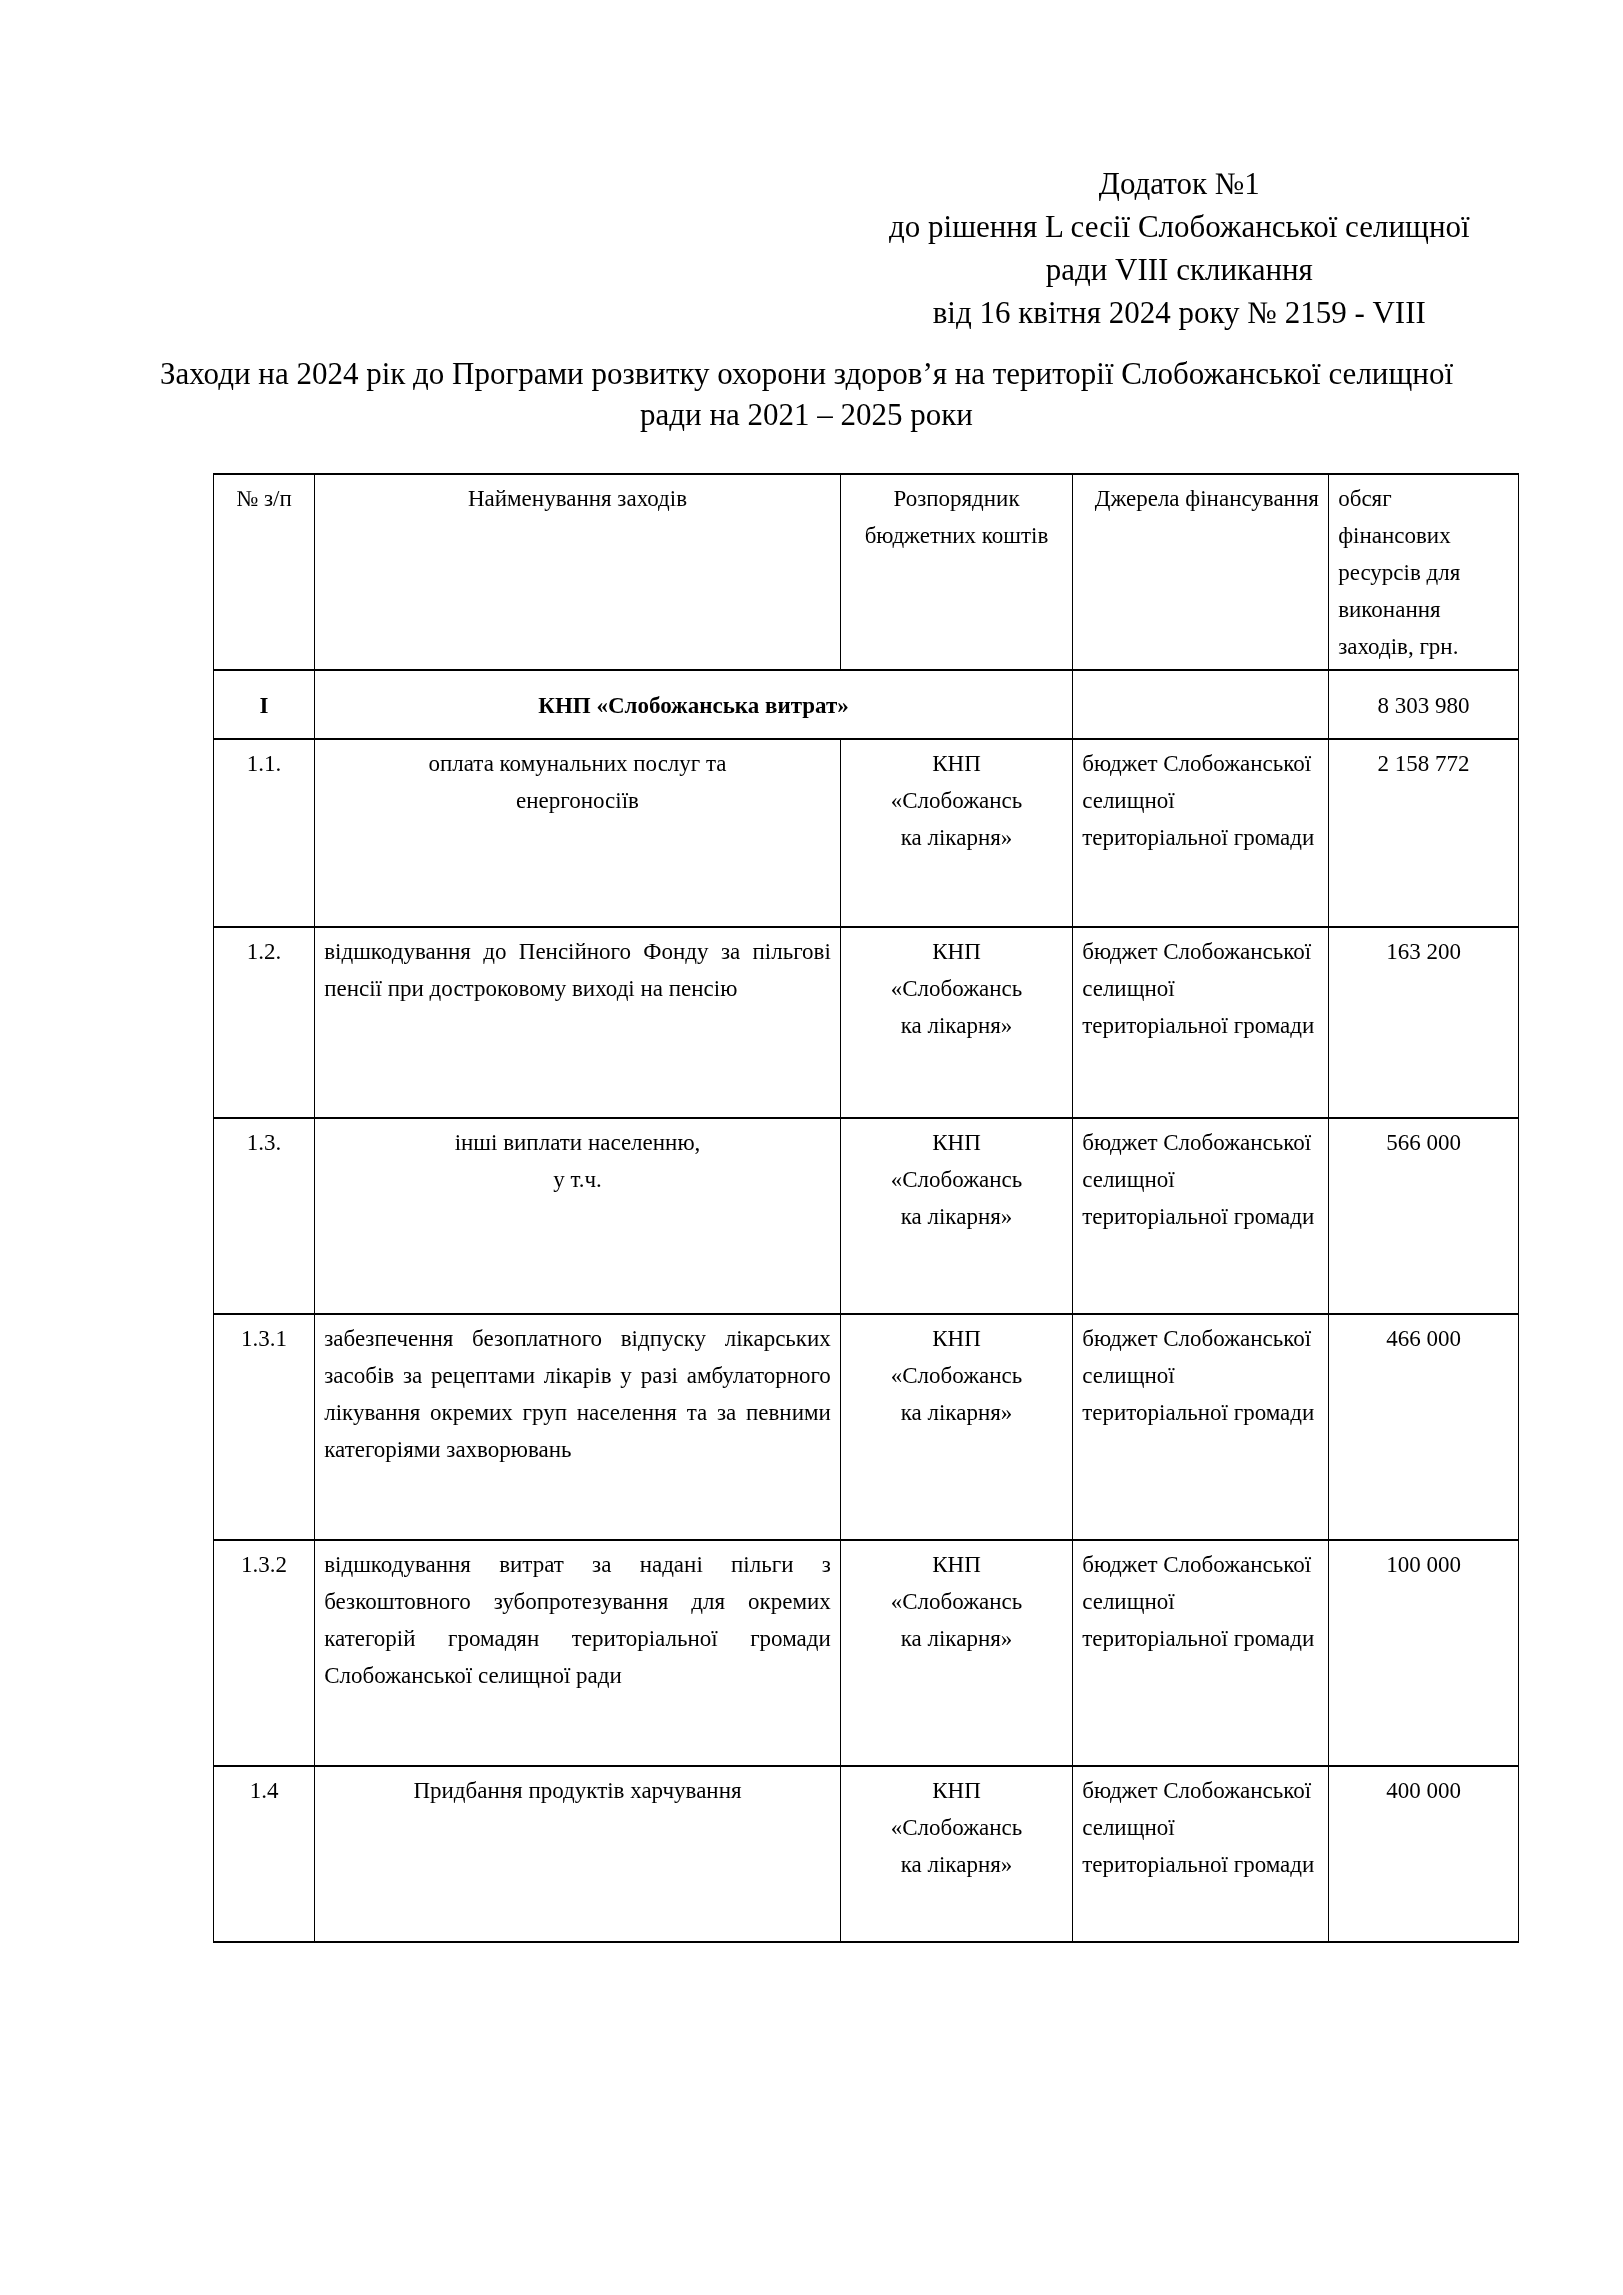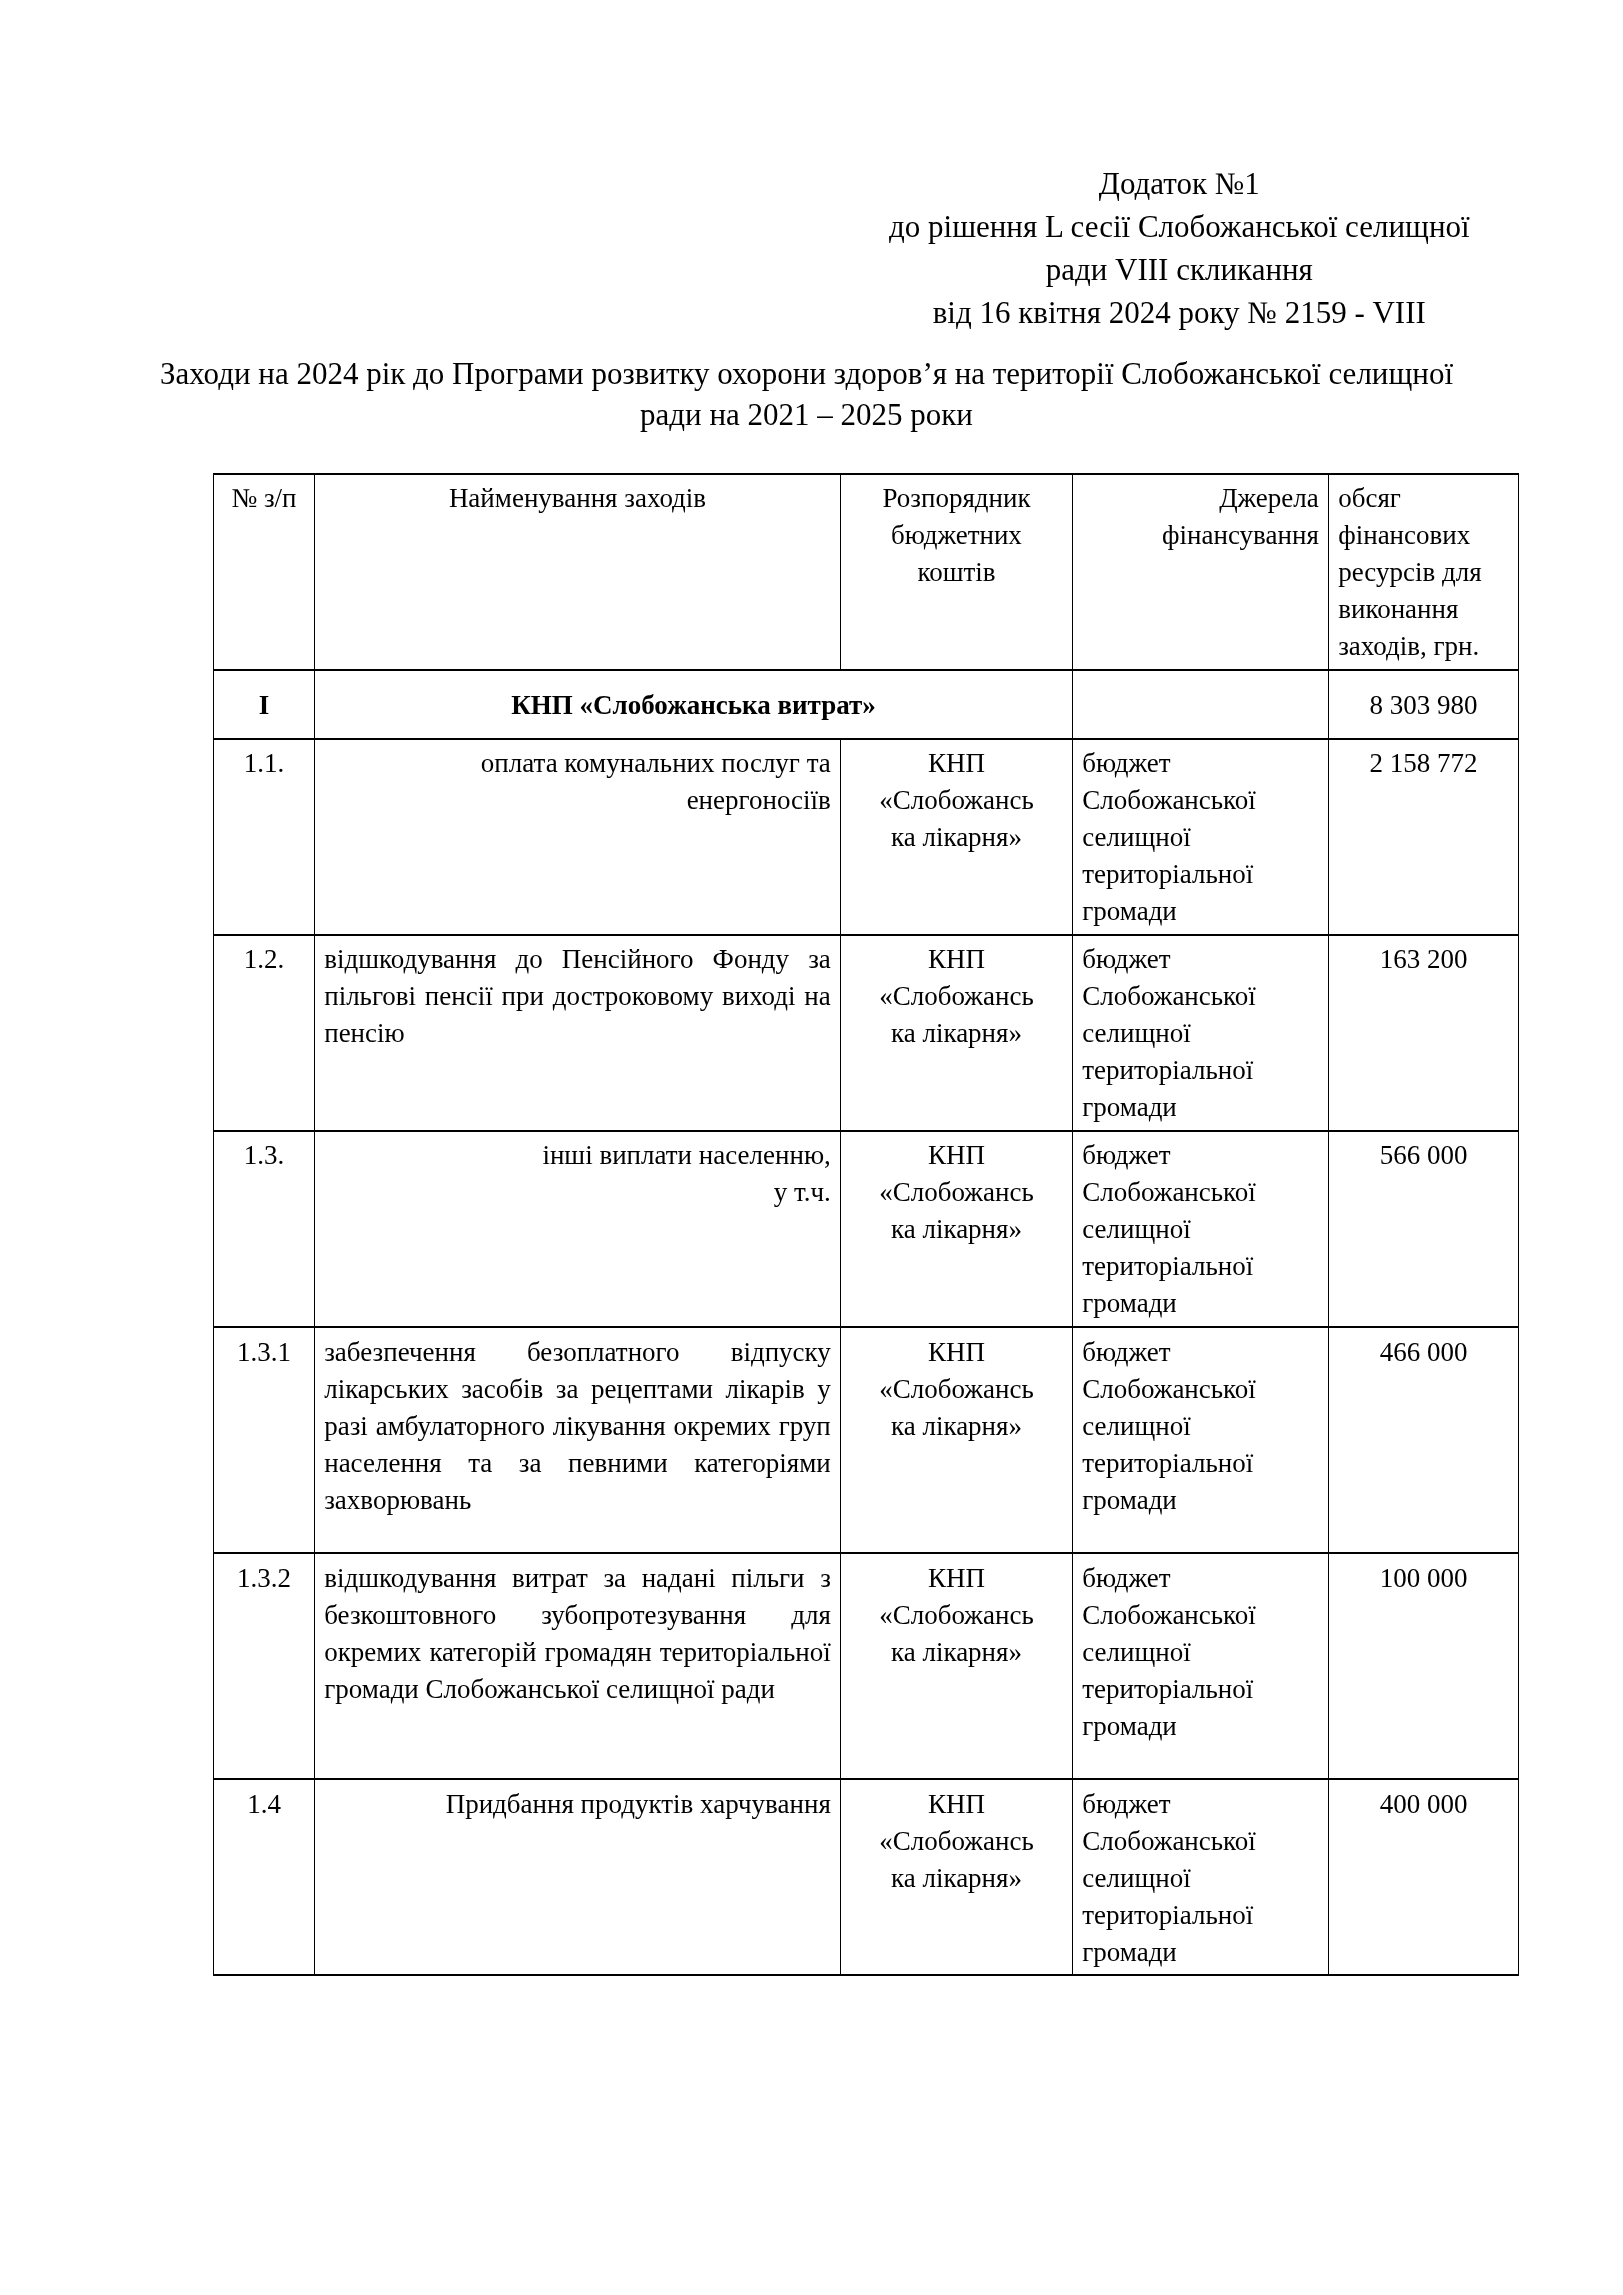--- a/index.html
+++ b/index.html
@@ -41,26 +41,26 @@
     background: #ffffff;
   }
   table.measures td {
     border-left: 1.3px solid #000;
     border-right: 1.3px solid #000;
     border-top: 2.6px solid #000;
     border-bottom: 2.6px solid #000;
     vertical-align: top;
     padding: 5.2px 9.2px 3.9px 9.2px;
     line-height: 37px;
-    font-size: 27px;
+    font-size: 23px;
     overflow: hidden;
   }
   
   td.c-num  { text-align: center; padding-left: 2.6px; padding-right: 2.6px; }
-  td.c-name { text-align: right; white-space: pre-line; }
+  td.c-name { text-align: center; white-space: pre-line; }
   td.c-name.just { text-align: justify; }
   td.c-mgr  { text-align: center; white-space: pre-line; padding-left: 5.2px; padding-right: 5.2px; }
   td.c-src  { text-align: left; padding-left: 5.2px; padding-right: 3.9px; }
   td.c-amt  { text-align: center; padding-left: 3.9px; padding-right: 3.9px; }
   
   tr.head td { font-weight: normal; }
   td.h-num  { text-align: center; padding-left: 1.3px; padding-right: 1.3px; }
   td.h-name { text-align: center; }
   td.h-mgr  { text-align: center; }
   td.h-src  { text-align: right; padding-left: 3.9px; padding-right: 3.9px; }

